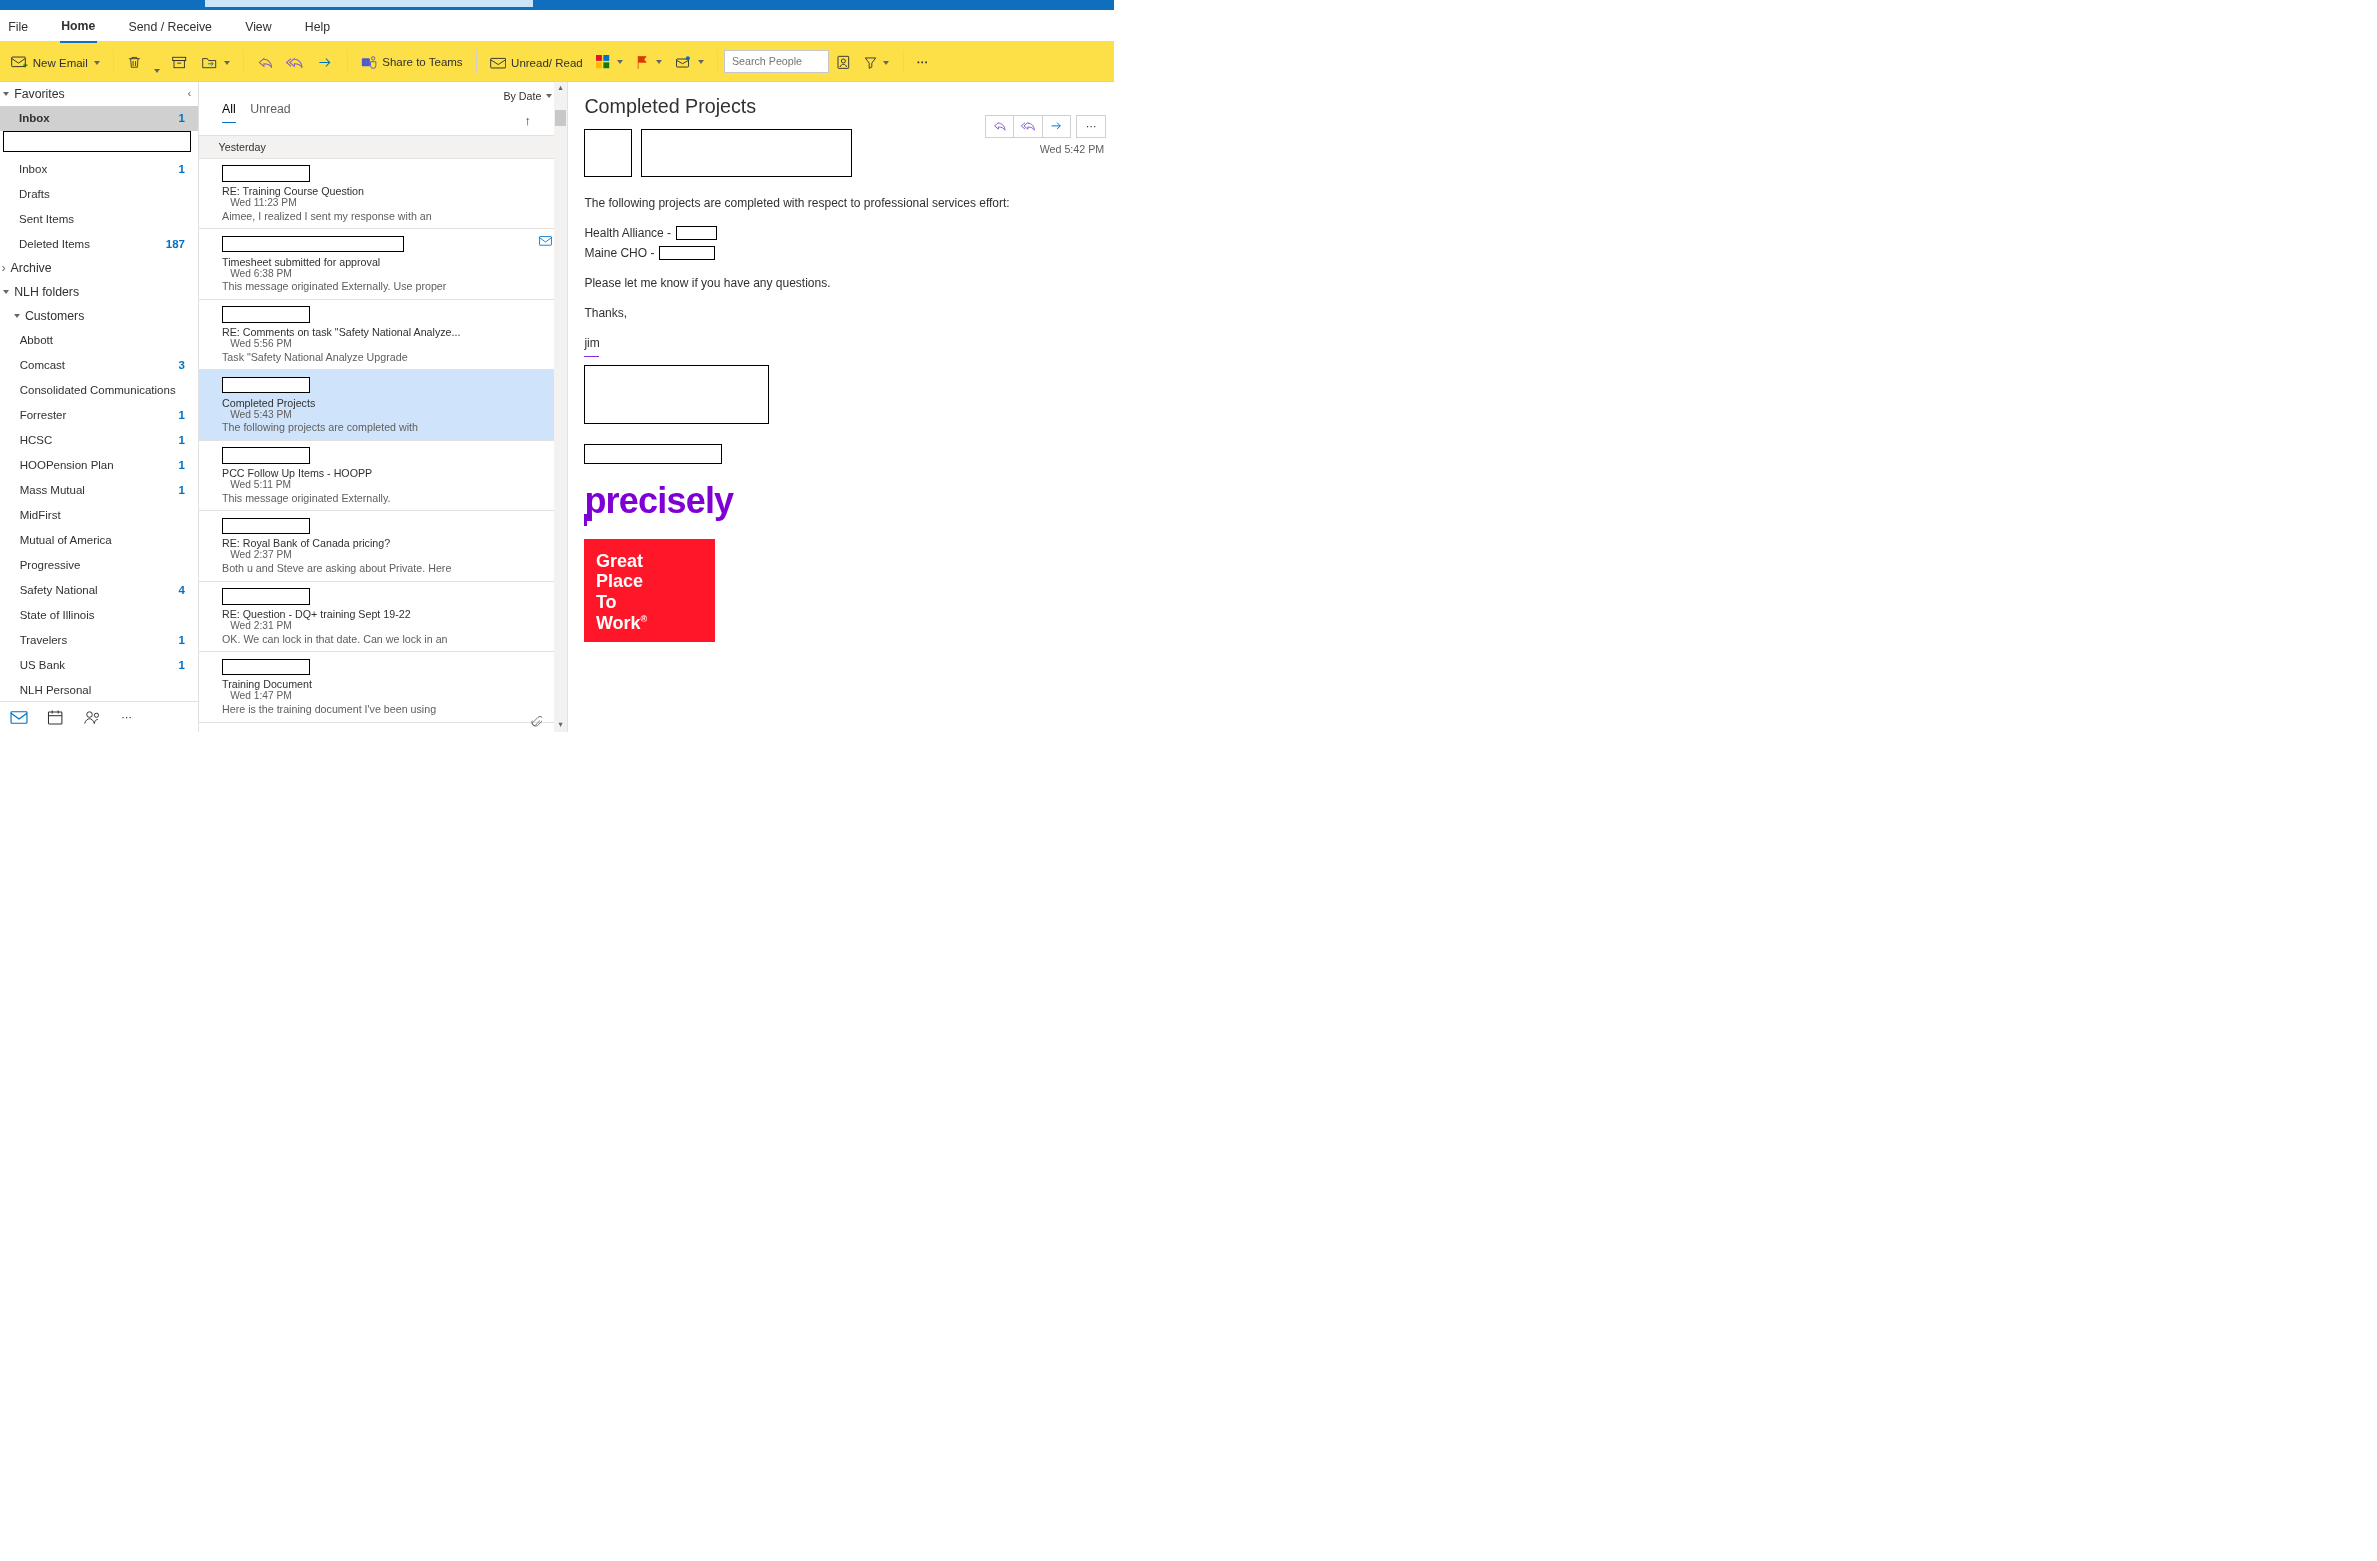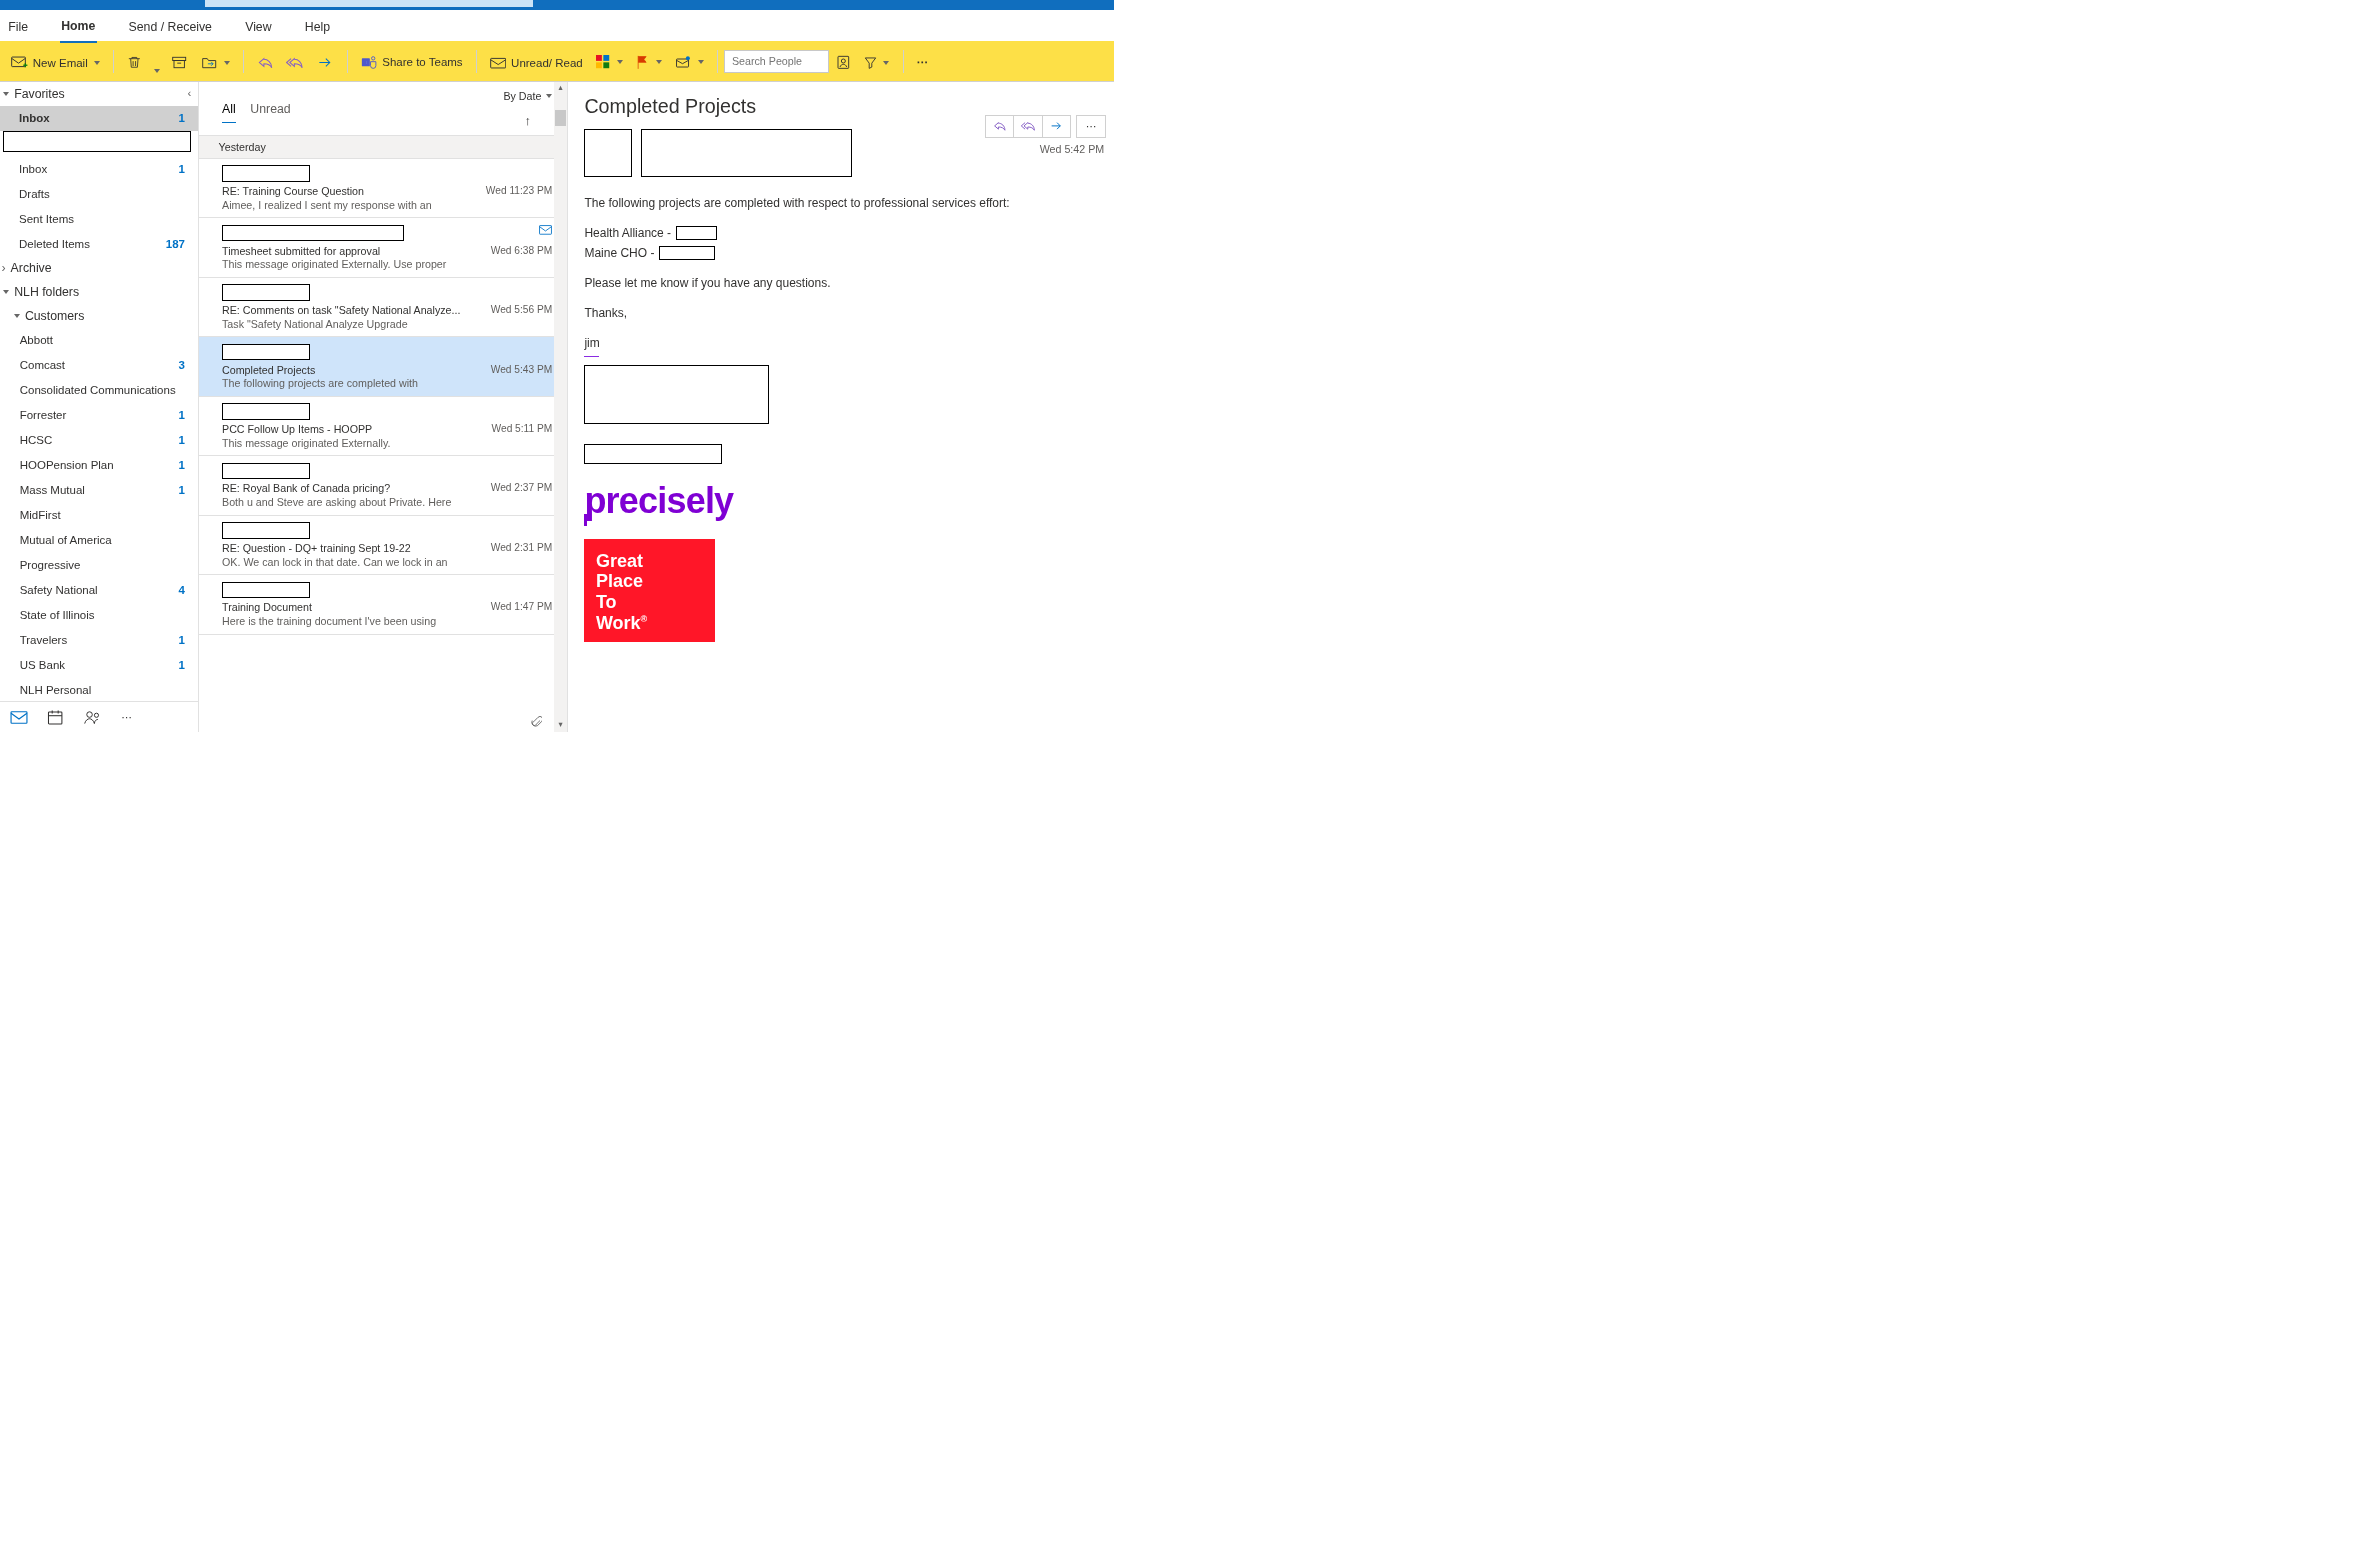--- a/index.html
+++ b/index.html
@@ -198,22 +198,22 @@
   .msgitem.selected { background: #cfe4fa; }
   .msgitem .sender-box {
     border: 1.6px solid #000;
     height: 16.4px;
     width: 88px;
     margin-bottom: 3.3px;
     background:#fff;
   }
   .msgitem .subjrow {
     display: flex;
-    justify-content: space-between;
     font-size: 10.7px;
+    flex-direction: column;
   }
   .msgitem .subj { color: #323130; }
   .msgitem .time { color: #605e5c; font-size: 10.2px; white-space: nowrap; margin-left: 8.2px; }
   .msgitem .preview { color: #605e5c; font-size: 10.7px; margin-top: 1.6px; white-space: nowrap; overflow: hidden; text-overflow: ellipsis; }
 
   .scrollbar-mock {
     position:absolute;
     right:0; top:0;
     width:13px;
     height:100%;

